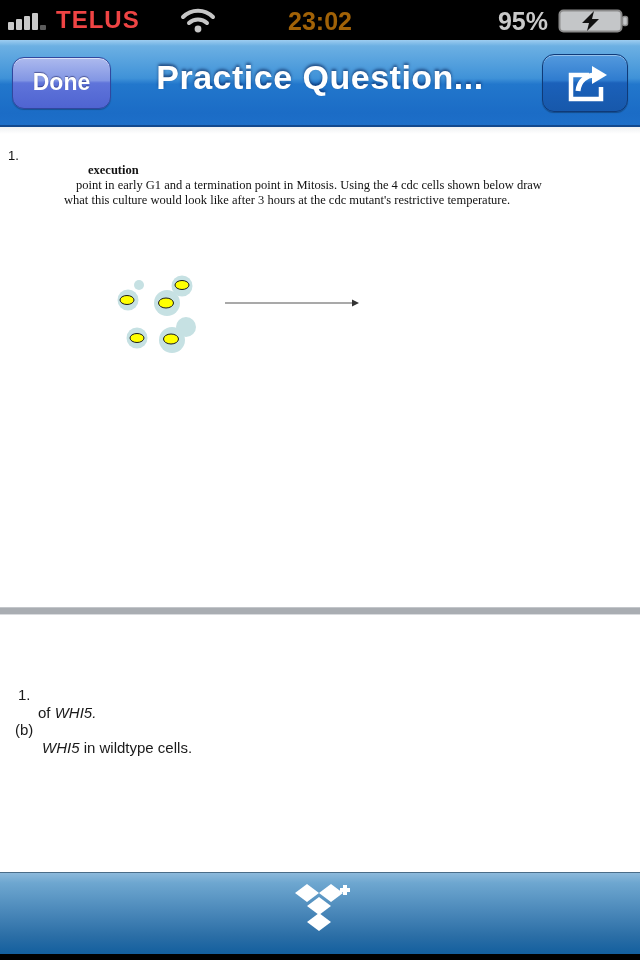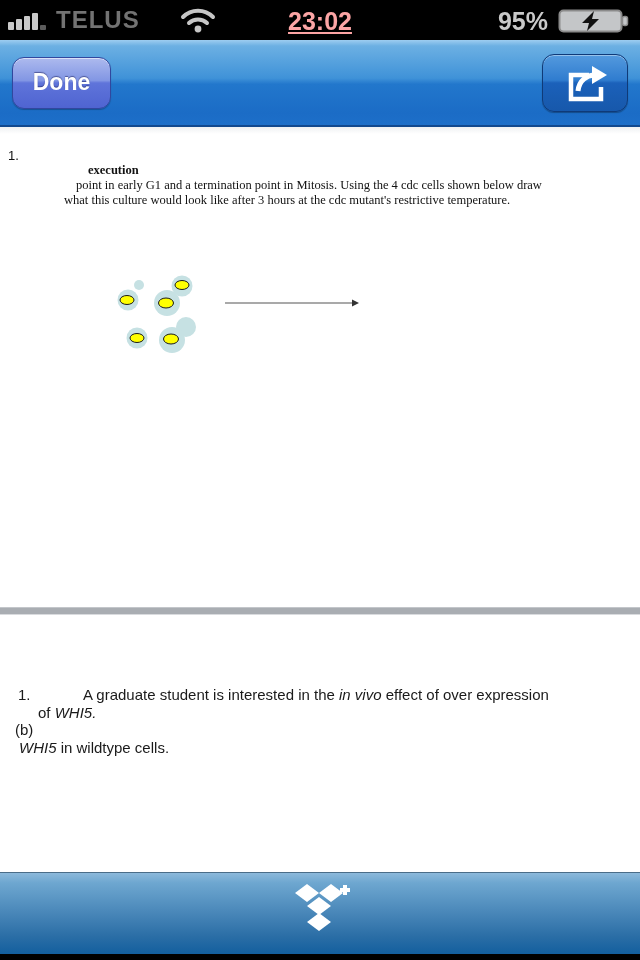--- a/index.html
+++ b/index.html
@@ -6,23 +6,23 @@
   .screen{
     position:relative;width:640px;height:960px;background:#000;overflow:hidden;
     font-family:"Liberation Sans",sans-serif;margin:0 auto;
   }
   
   .status-bar{position:absolute;left:0;top:0;width:640px;height:40px;background:#000;}
   .signal{position:absolute;left:8px;top:10px;display:flex;align-items:flex-end;gap:2px;height:20px;}
   .signal .bar{width:6px;background:#c9c9c9;border-radius:1px;}
   .signal .b1{height:8px;}.signal .b2{height:11px;}.signal .b3{height:14px;}.signal .b4{height:17px;}
   .signal .b5{height:5px;background:#5c5c5c;}
-  .carrier{position:absolute;left:56px;top:6px;font-size:24px;font-weight:bold;color:#737373;letter-spacing:1px;}
+  .carrier{position:absolute;left:56px;top:6px;font-size:24px;font-weight:bold;color:#ef4444;letter-spacing:1px;}
   .wifi{position:absolute;left:180px;top:8px;}
-  .sb-time{position:absolute;left:50%;transform:translateX(-50%);top:7px;font-size:25px;font-weight:bold;color:#fca5a5;text-decoration:underline;}
+  .sb-time{position:absolute;left:50%;transform:translateX(-50%);top:7px;font-size:25px;font-weight:bold;color:#a16207;}
   .sb-batt-pct{position:absolute;right:92px;top:7px;font-size:25px;font-weight:bold;color:#c9c9c9;}
   .battery{position:absolute;right:10px;top:8px;}
   
   .nav-bar{
     position:absolute;left:0;top:40px;width:640px;height:85px;
     background:linear-gradient(180deg,#9ecdf0 0%,#6cb0e3 7%,#3f92d8 45%,#2277cc 52%,#1b6cc6 86%,#1d6fc9 100%);
     border-bottom:2px solid #11488e;
   }
   .done-btn{
     position:absolute;left:12px;top:17px;width:97px;height:50px;border-radius:12px;
@@ -55,21 +55,21 @@
   .p1l2{left:88px;top:36px;font-weight:bold;}
   .p1l3{left:64px;top:51px;margin-left:12px;}
   .p1l4{left:64px;top:66px;}
   .cell-diagram{position:absolute;left:100px;top:143px;}
   .sans-line{position:absolute;font-size:15px;color:#1a1a1a;white-space:nowrap;}
   .p2num{left:18px;top:71px;}
   .p2l1{left:83px;top:71px;}
   .p2l2{left:38px;top:89px;}
   .p2b{left:15px;top:106px;}
   .p2l3{left:78px;top:106px;}
-  .p2l4{left:19px;top:124px;}
+  .p2l4{left:42px;top:124px;}
   .p2clip{left:38px;top:245px;color:#222;}
   .it{font-style:italic;}
   
   .toolbar{
     position:absolute;left:0;top:872px;width:640px;height:81px;
     background:linear-gradient(180deg,#8cb9db 0%,#6ea7d0 12%,#4886b8 50%,#2b6ea6 78%,#135f9e 100%);
     border-top:1px solid #4a6d88;
   }
   .dropbox-btn{position:absolute;left:285px;top:3px;width:70px;height:72px;display:flex;align-items:center;justify-content:center;cursor:pointer;}
 </style>
@@ -98,20 +98,21 @@
       <rect x="1.5" y="2.5" width="62" height="21" rx="4" fill="#c4c6c8" stroke="#8b8b8b" stroke-width="2"></rect>
       <rect x="64.5" y="8.5" width="5" height="9" rx="2" fill="#c4c6c8" stroke="#8b8b8b" stroke-width="1.5"></rect>
       <path d="M36 3 L24 15 L31 15 L29 23 L41 11 L34 11 Z" fill="#111"></path>
     </svg>
   </div>
 
   <div class="nav-bar">
     <div class="done-btn">
       <span>Done</span>
     </div>
+    <div class="nav-title">Practice Question...</div>
     <div class="share-btn">
       <svg width="48" height="42" viewBox="0 0 48 42">
         <path d="M28 13 L10 13 L10 37 L40 37 L40 25" fill="none" stroke="#ffffff" stroke-width="4.5" stroke-linejoin="miter"></path>
         <path d="M17 29 C 18 18, 26 13.5, 33 13" fill="none" stroke="#ffffff" stroke-width="5"></path>
         <polygon points="31,4 46,13 31,22" fill="#ffffff"></polygon>
       </svg>
     </div>
   </div>
 
   <div class="doc">
@@ -142,21 +143,20 @@
 
         <line x1="125" y1="33" x2="252" y2="33" stroke="#555" stroke-width="1.2"></line>
         <polygon points="252,29.5 259,33 252,36.5" fill="#333"></polygon>
       </svg>
     </div>
 
     <div class="divider"></div>
 
     <div class="page2">
       <span class="sans-line p2num">1.</span>
-      <div class="sans-line p2l1"><span>A graduate student is interested in the </span><span class="it">in vivo</span><span> effect of over expression</span></div>
       <div class="sans-line p2l2"><span>of </span><span class="it">WHI5.</span></div>
       <span class="sans-line p2b">(b)</span>
       <div class="sans-line p2l4"><span class="it">WHI5</span><span> in wildtype cells.</span></div>
     </div>
   </div>
 
   <div class="toolbar">
     <div class="dropbox-btn">
       <svg width="60" height="64" viewBox="0 0 60 64">
         <polygon points="17,4 29,13 17,22 5,13" fill="#ffffff"></polygon>

